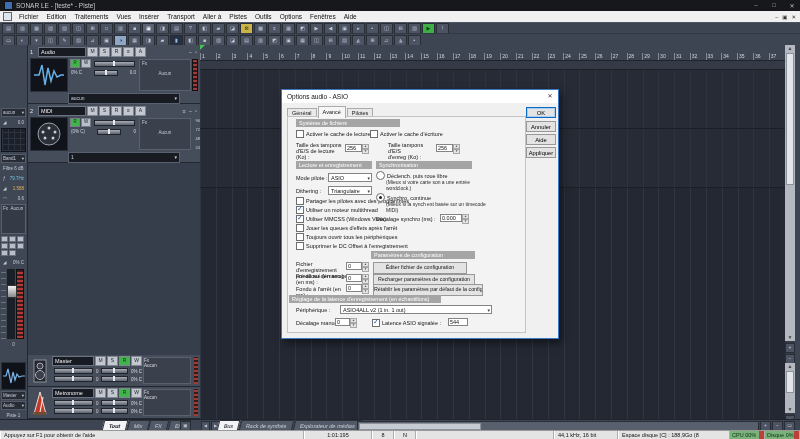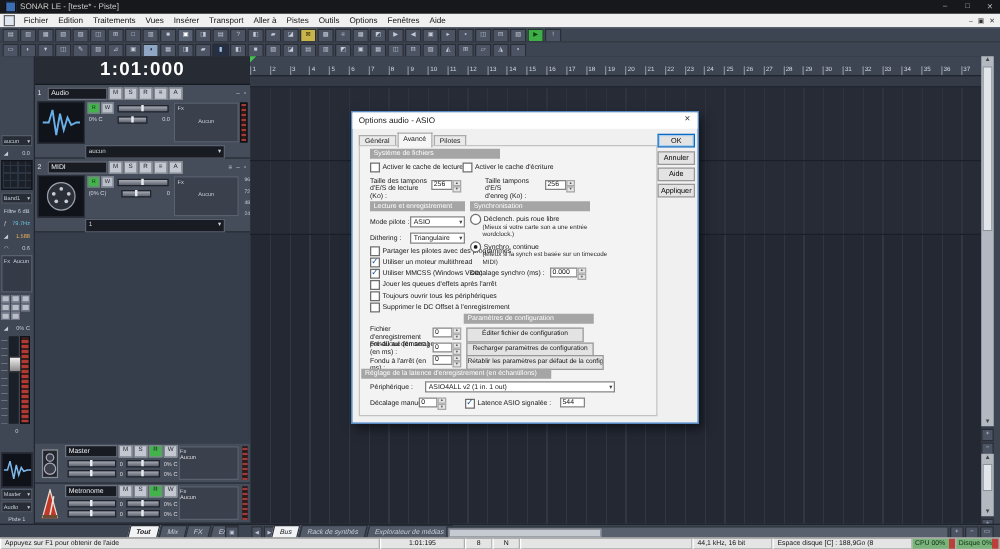--- a/index.html
+++ b/index.html
@@ -352,21 +352,20 @@
         <span>▾</span>
       </div>
     <div class="irow plain" style="justify-content:center">Piste 1</div>
     <div class="irow">
         <span>Affic...</span>
         <span>▾ ⋯</span>
       </div>
   </div>
 
   <div class="trackpane">
-    <div class="timedisplay">1:01:000</div>
 
     <div class="strip">
       <div class="strip-hdr">
         <span class="tnum">1</span>
         <span class="tname">Audio</span>
         <span class="sbtn">M</span>
         <span class="sbtn">S</span>
         <span class="sbtn">R</span>
         <span class="sbtn">≡</span>
         <span class="sbtn">A</span>

